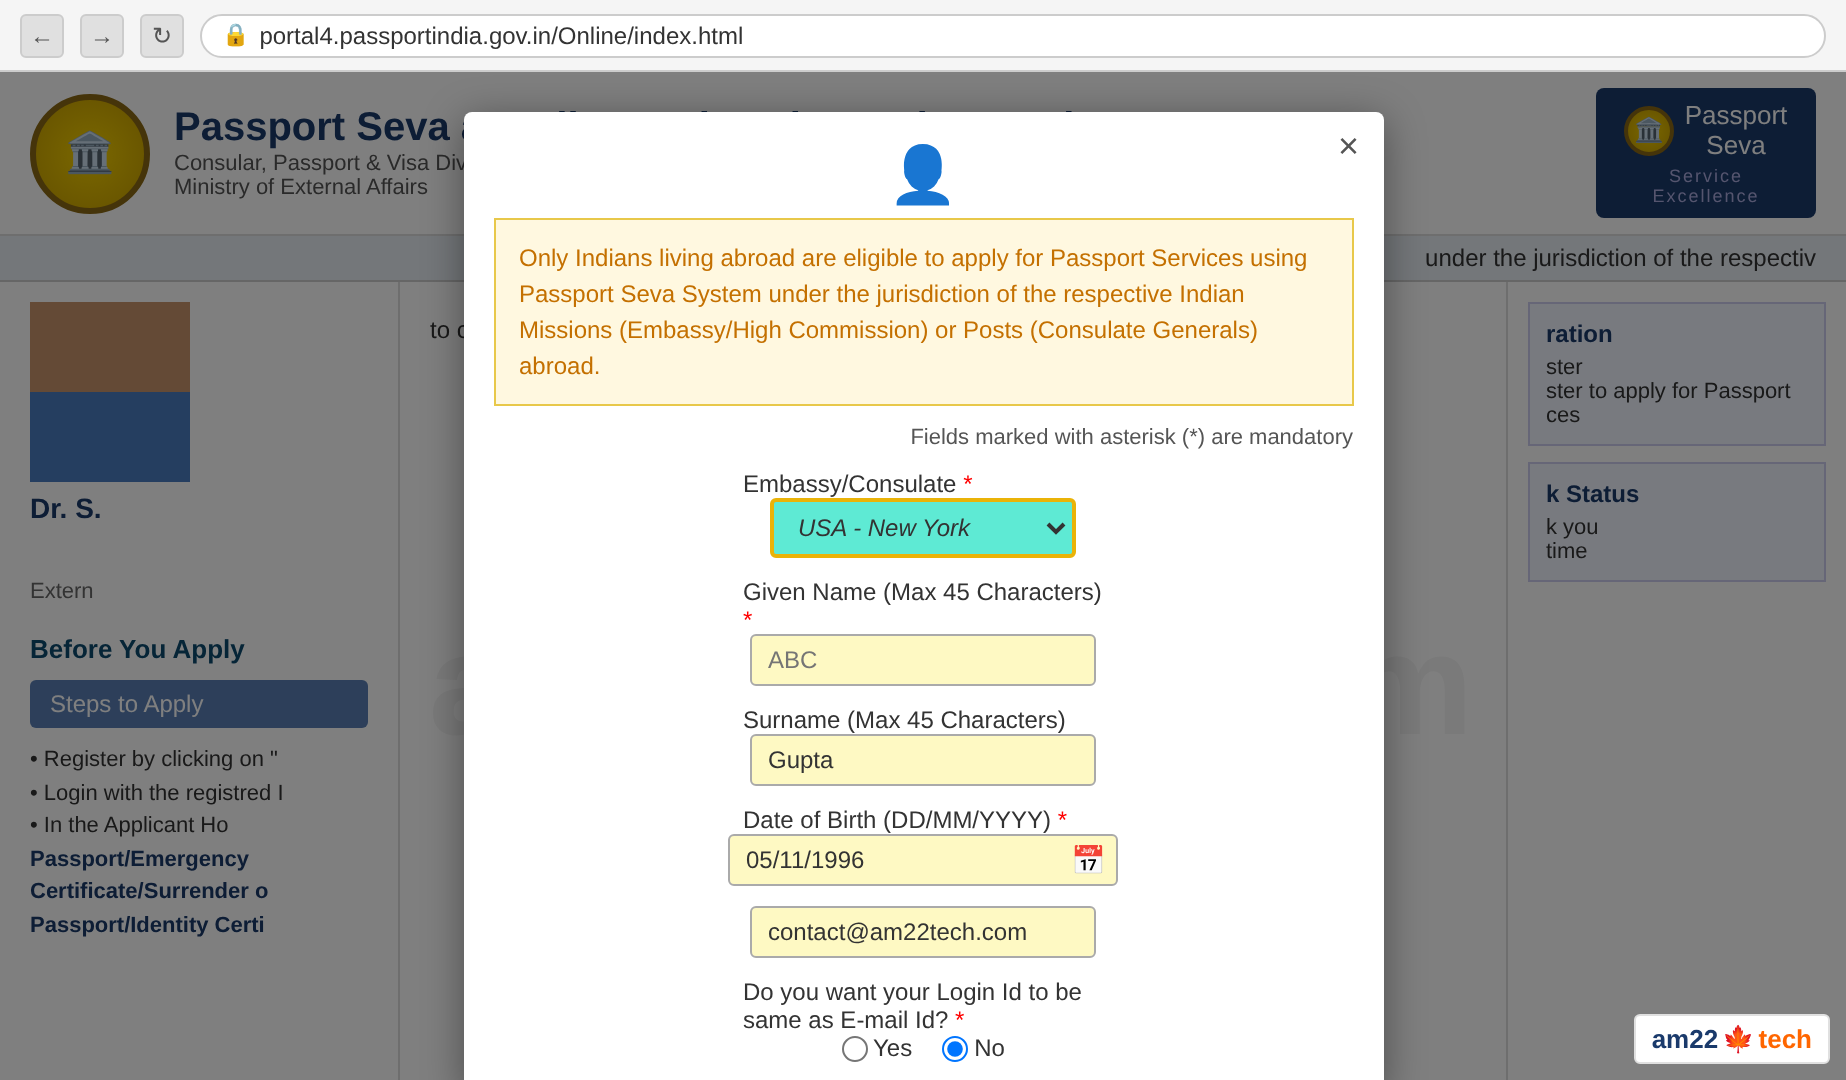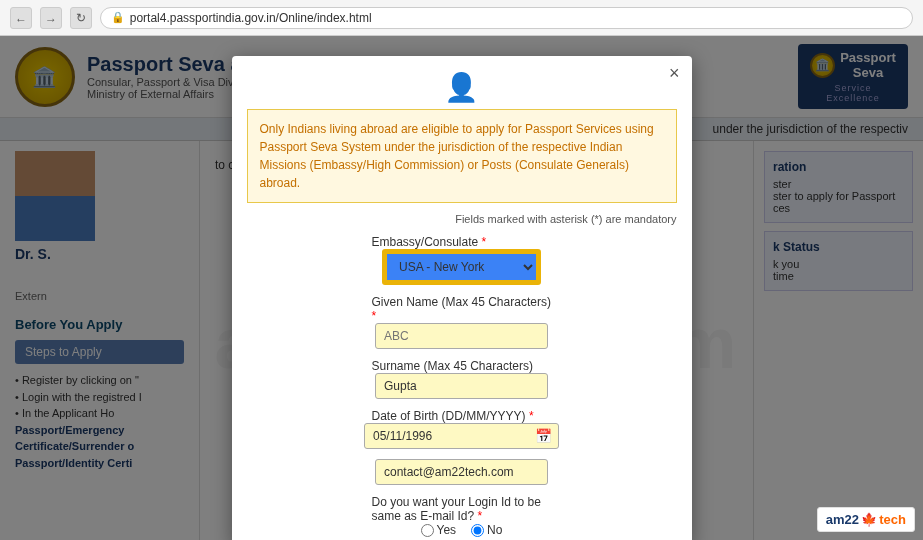--- a/index.html
+++ b/index.html
@@ -92,21 +92,21 @@
       margin-bottom: 3px;
     }
     .passport-logo .logo-emblem {
       width: 25px; height: 25px;
       background: radial-gradient(circle, #f5d000, #c8a000);
       border-radius: 50%;
       font-size: 12px;
       display: flex; align-items: center; justify-content: center;
       border: 2px solid #8B6914;
     }
-    .passport-logo .logo-text { font-size: 13px; font-weight: bold; text-align: center; }
+    .passport-logo .logo-text { font-size: 13px; font-weight: normal; text-align: center; }
     .passport-logo .service-text { font-size: 9px; color: #aad; letter-spacing: 1px; }
 
     
     .sub-header {
       background: #e8eef5;
       padding: 4px 15px;
       font-size: 12px;
       color: #333;
       border-bottom: 1px solid #ccc;
       text-align: right;
@@ -302,27 +302,28 @@
       border: 1px solid #aaa;
       border-radius: 3px;
       font-size: 12px;
       background: #fef9c3;
       color: #333;
       outline: none;
     }
     .form-select {
       flex: 1;
       padding: 5px 8px;
-      border: 5px solid #eab308;
+      border: 2px solid #eab308;
       border-radius: 3px;
       font-size: 12px;
-      background: #3b82f6;
+      background: #5eead4;
       color: #333;
       outline: none;
       appearance: auto;
+      font-style: italic;
     }
     .input-with-icon {
       flex: 1;
       position: relative;
     }
     .input-with-icon input {
       width: 100%;
       padding: 5px 30px 5px 8px;
       border: 1px solid #aaa;
       border-radius: 3px;

